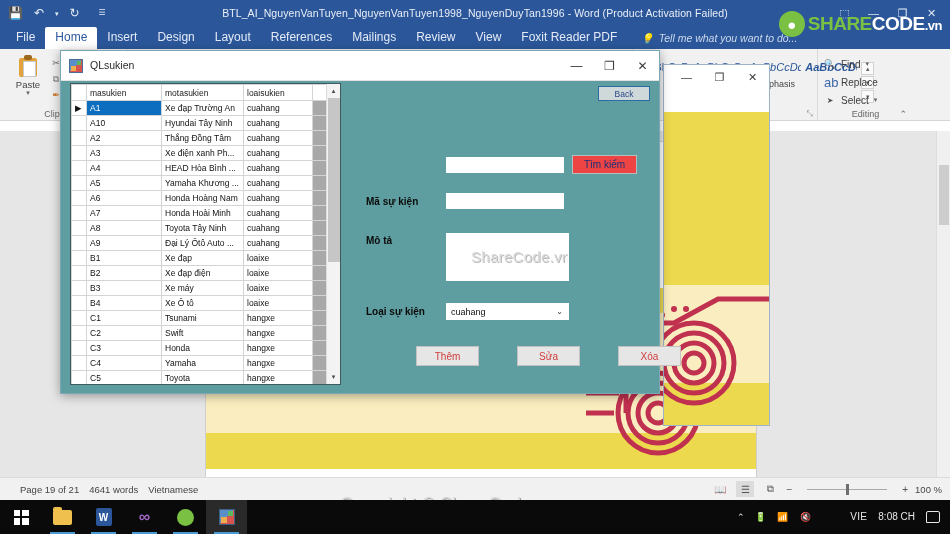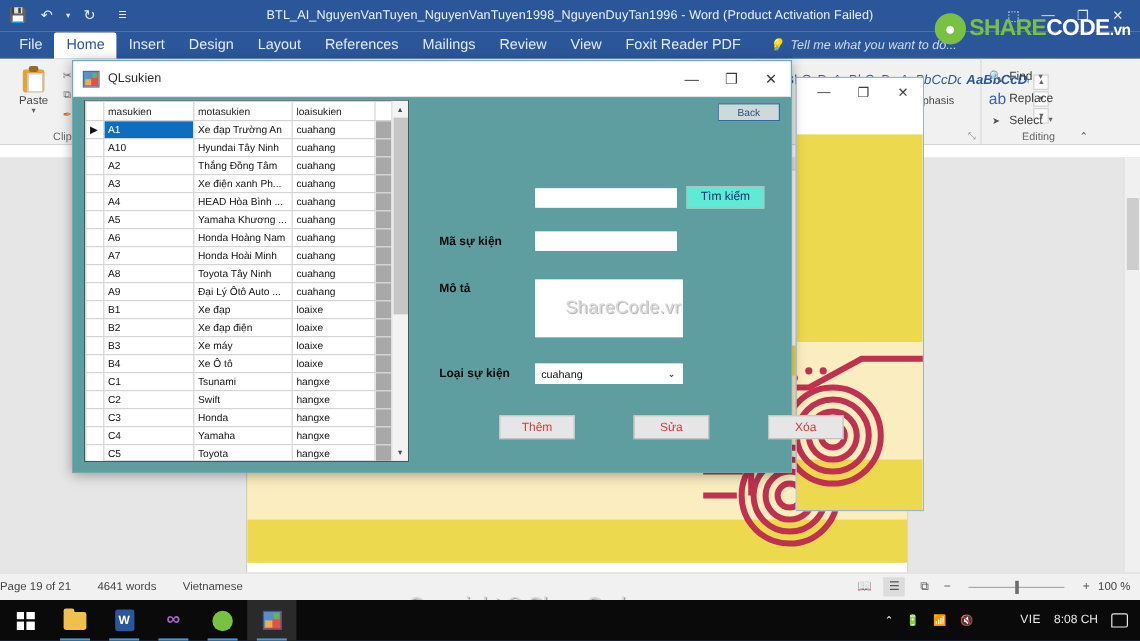--- a/index.html
+++ b/index.html
@@ -96,21 +96,21 @@
   .moto svg { display: block; }
   .page-num { position: absolute; left: 120px; top: 6px; font-size: 8px; color: #8a8a8a; }
   .word-vscroll { position: absolute; right: 0; top: 0; width: 14px; bottom: 0; background: #f0f0f0; border-left: 1px solid #ddd; }
   .word-vthumb { position: absolute; left: 2px; top: 34px; width: 10px; height: 60px; background: #cdcdcd; }
 
   .word-status {
     position: absolute; left: 0; right: 0; bottom: 0; height: 23px; background: #f1f1f1;
     border-top: 1px solid #dcdcdc; display: flex; align-items: center;
     font-size: 9.5px; color: #444;
   }
-  .st-left { display: flex; align-items: center; gap: 22px; padding-left: 0; }
+  .st-left { display: flex; align-items: center; gap: 10px; padding-left: 20px; }
   .st-right { margin-left: auto; display: flex; align-items: center; gap: 7px; padding-right: 8px; }
   .view-btn { width: 18px; height: 16px; display: flex; align-items: center; justify-content: center; font-size: 10px; color: #555; }
   .view-btn.sel { background: #dcdcdc; }
   .zoom-slider { position: relative; width: 96px; height: 14px; display: flex; align-items: center; }
   .zoom-track { position: absolute; left: 8px; right: 8px; height: 1px; background: #a9a9a9; }
   .zoom-knob { position: absolute; left: 47px; width: 3px; height: 11px; background: #6e6e6e; }
   .zsign { font-size: 10px; color: #555; }
 
   
   .app2 {
@@ -186,21 +186,21 @@
   }
   .field-row { position: absolute; display: flex; align-items: center; }
   .f-label { font-size: 10px; font-weight: bold; color: #0b0b0b; }
   .f-input {
     background: #ffffff; border: 1px solid #ffffff; height: 16px;
     font-size: 9px; color: #111; padding: 0 3px; font-family: "Liberation Sans", sans-serif;
   }
   .search-row { left: 385px; top: 74px; gap: 8px; }
   #search-input { width: 118px; }
   .search-btn {
-    width: 65px; height: 19px; background: #5eead4; border: 1px solid #b4bfbf;
+    width: 65px; height: 19px; background: #ef4444; border: 1px solid #b4bfbf;
     font-size: 10px; color: #16307a; display: flex; align-items: center; justify-content: center;
   }
   .ma-row { left: 305px; top: 112px; }
   .ma-row .f-label { width: 80px; }
   #ma-input { width: 118px; }
   .mo-row { left: 305px; top: 152px; align-items: flex-start; }
   .mo-row .f-label { width: 80px; padding-top: 2px; }
   .mo-box {
     width: 123px; height: 48px; background: #fff; border: 1px solid #fff;
     position: relative; overflow: hidden;
@@ -211,21 +211,21 @@
     text-shadow: 1px 1px 0 #b9b9b9; letter-spacing: .3px;
   }
   .loai-row { left: 305px; top: 222px; }
   .loai-row .f-label { width: 80px; }
   .combo {
     position: relative; width: 123px; height: 17px; background: #fff;
     border: 1px solid #fff; display: flex; align-items: center;
   }
   .combo-val { font-size: 9px; color: #111; padding-left: 4px; }
   .combo-arrow { position: absolute; right: 5px; font-size: 8px; color: #3a3a3a; }
-  .action-btns { position: absolute; left: 355px; top: 265px; display: flex; gap: 49px; }
+  .action-btns { position: absolute; left: 355px; top: 265px; display: flex; gap: 38px; }
   .act-btn {
     width: 63px; height: 20px; background: #e6e6e6; border: 1px solid #c2c2c2;
     font-size: 10px; color: #d23b3b; display: flex; align-items: center; justify-content: center;
   }
 
   
   .wm-copyright {
     position: absolute; left: 340px; top: 494px; font-size: 18px;
     color: #d6d6d6; text-shadow: 1px 1px 0 #9c9c9c;
     font-family: "Liberation Sans", sans-serif; white-space: nowrap; pointer-events: none;

